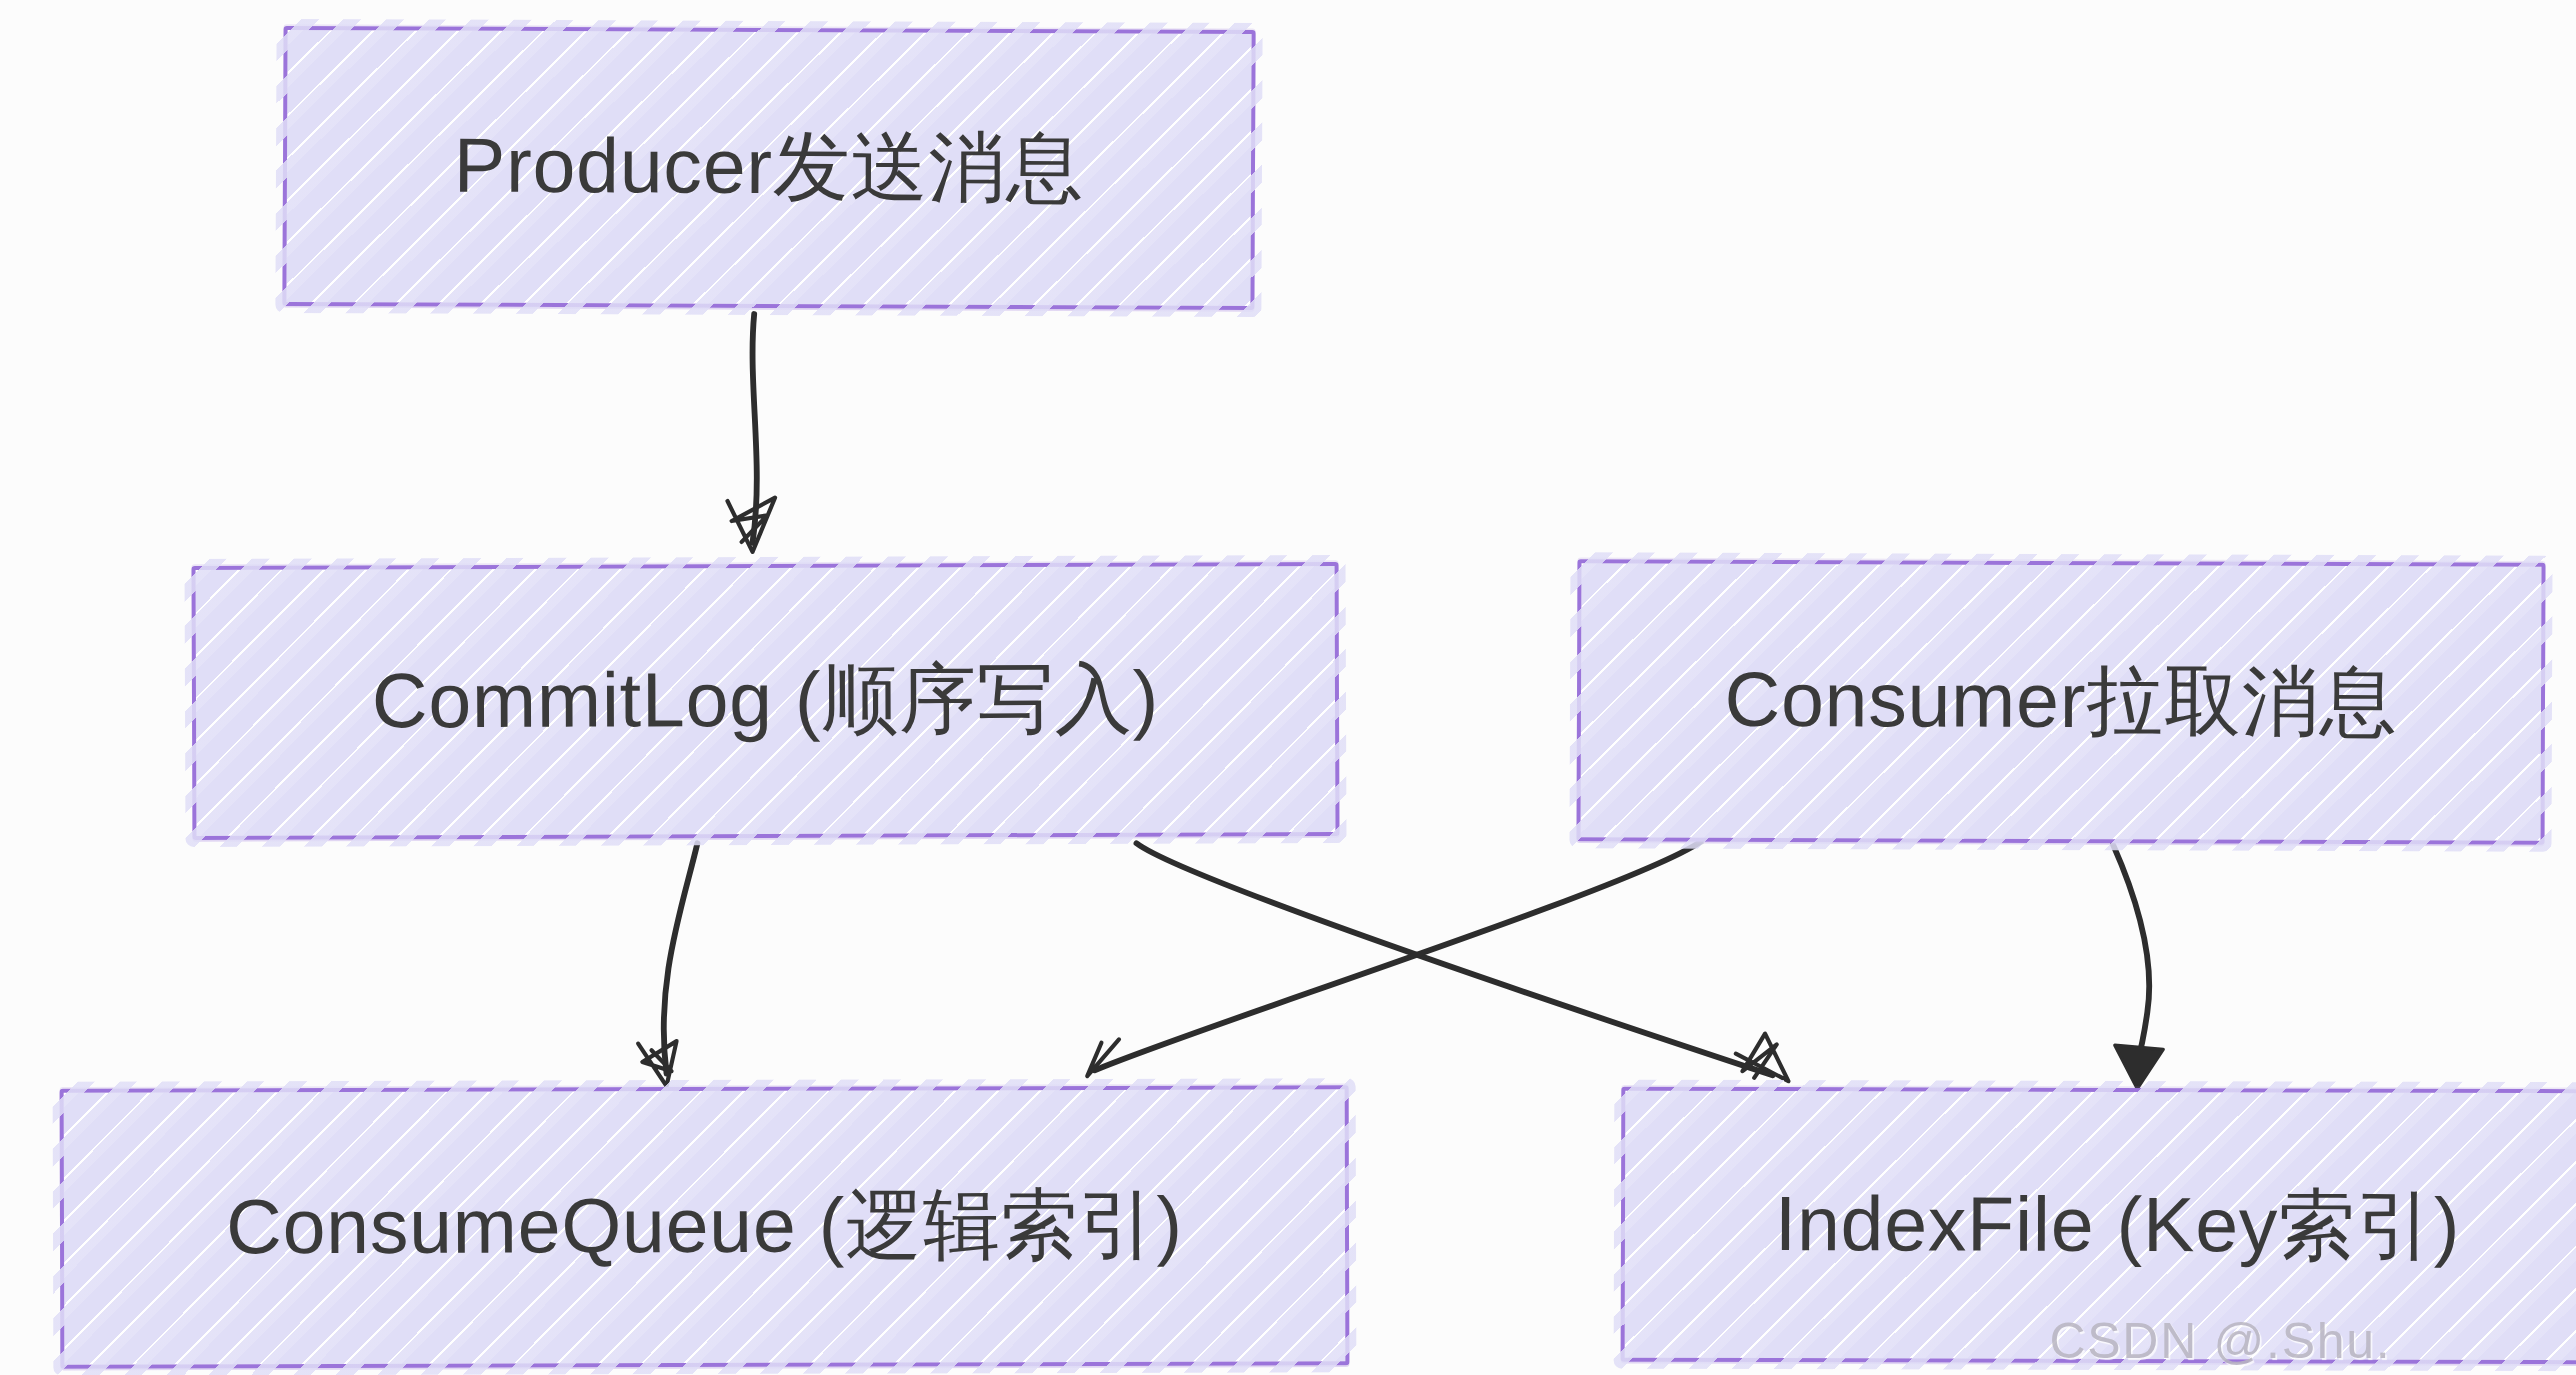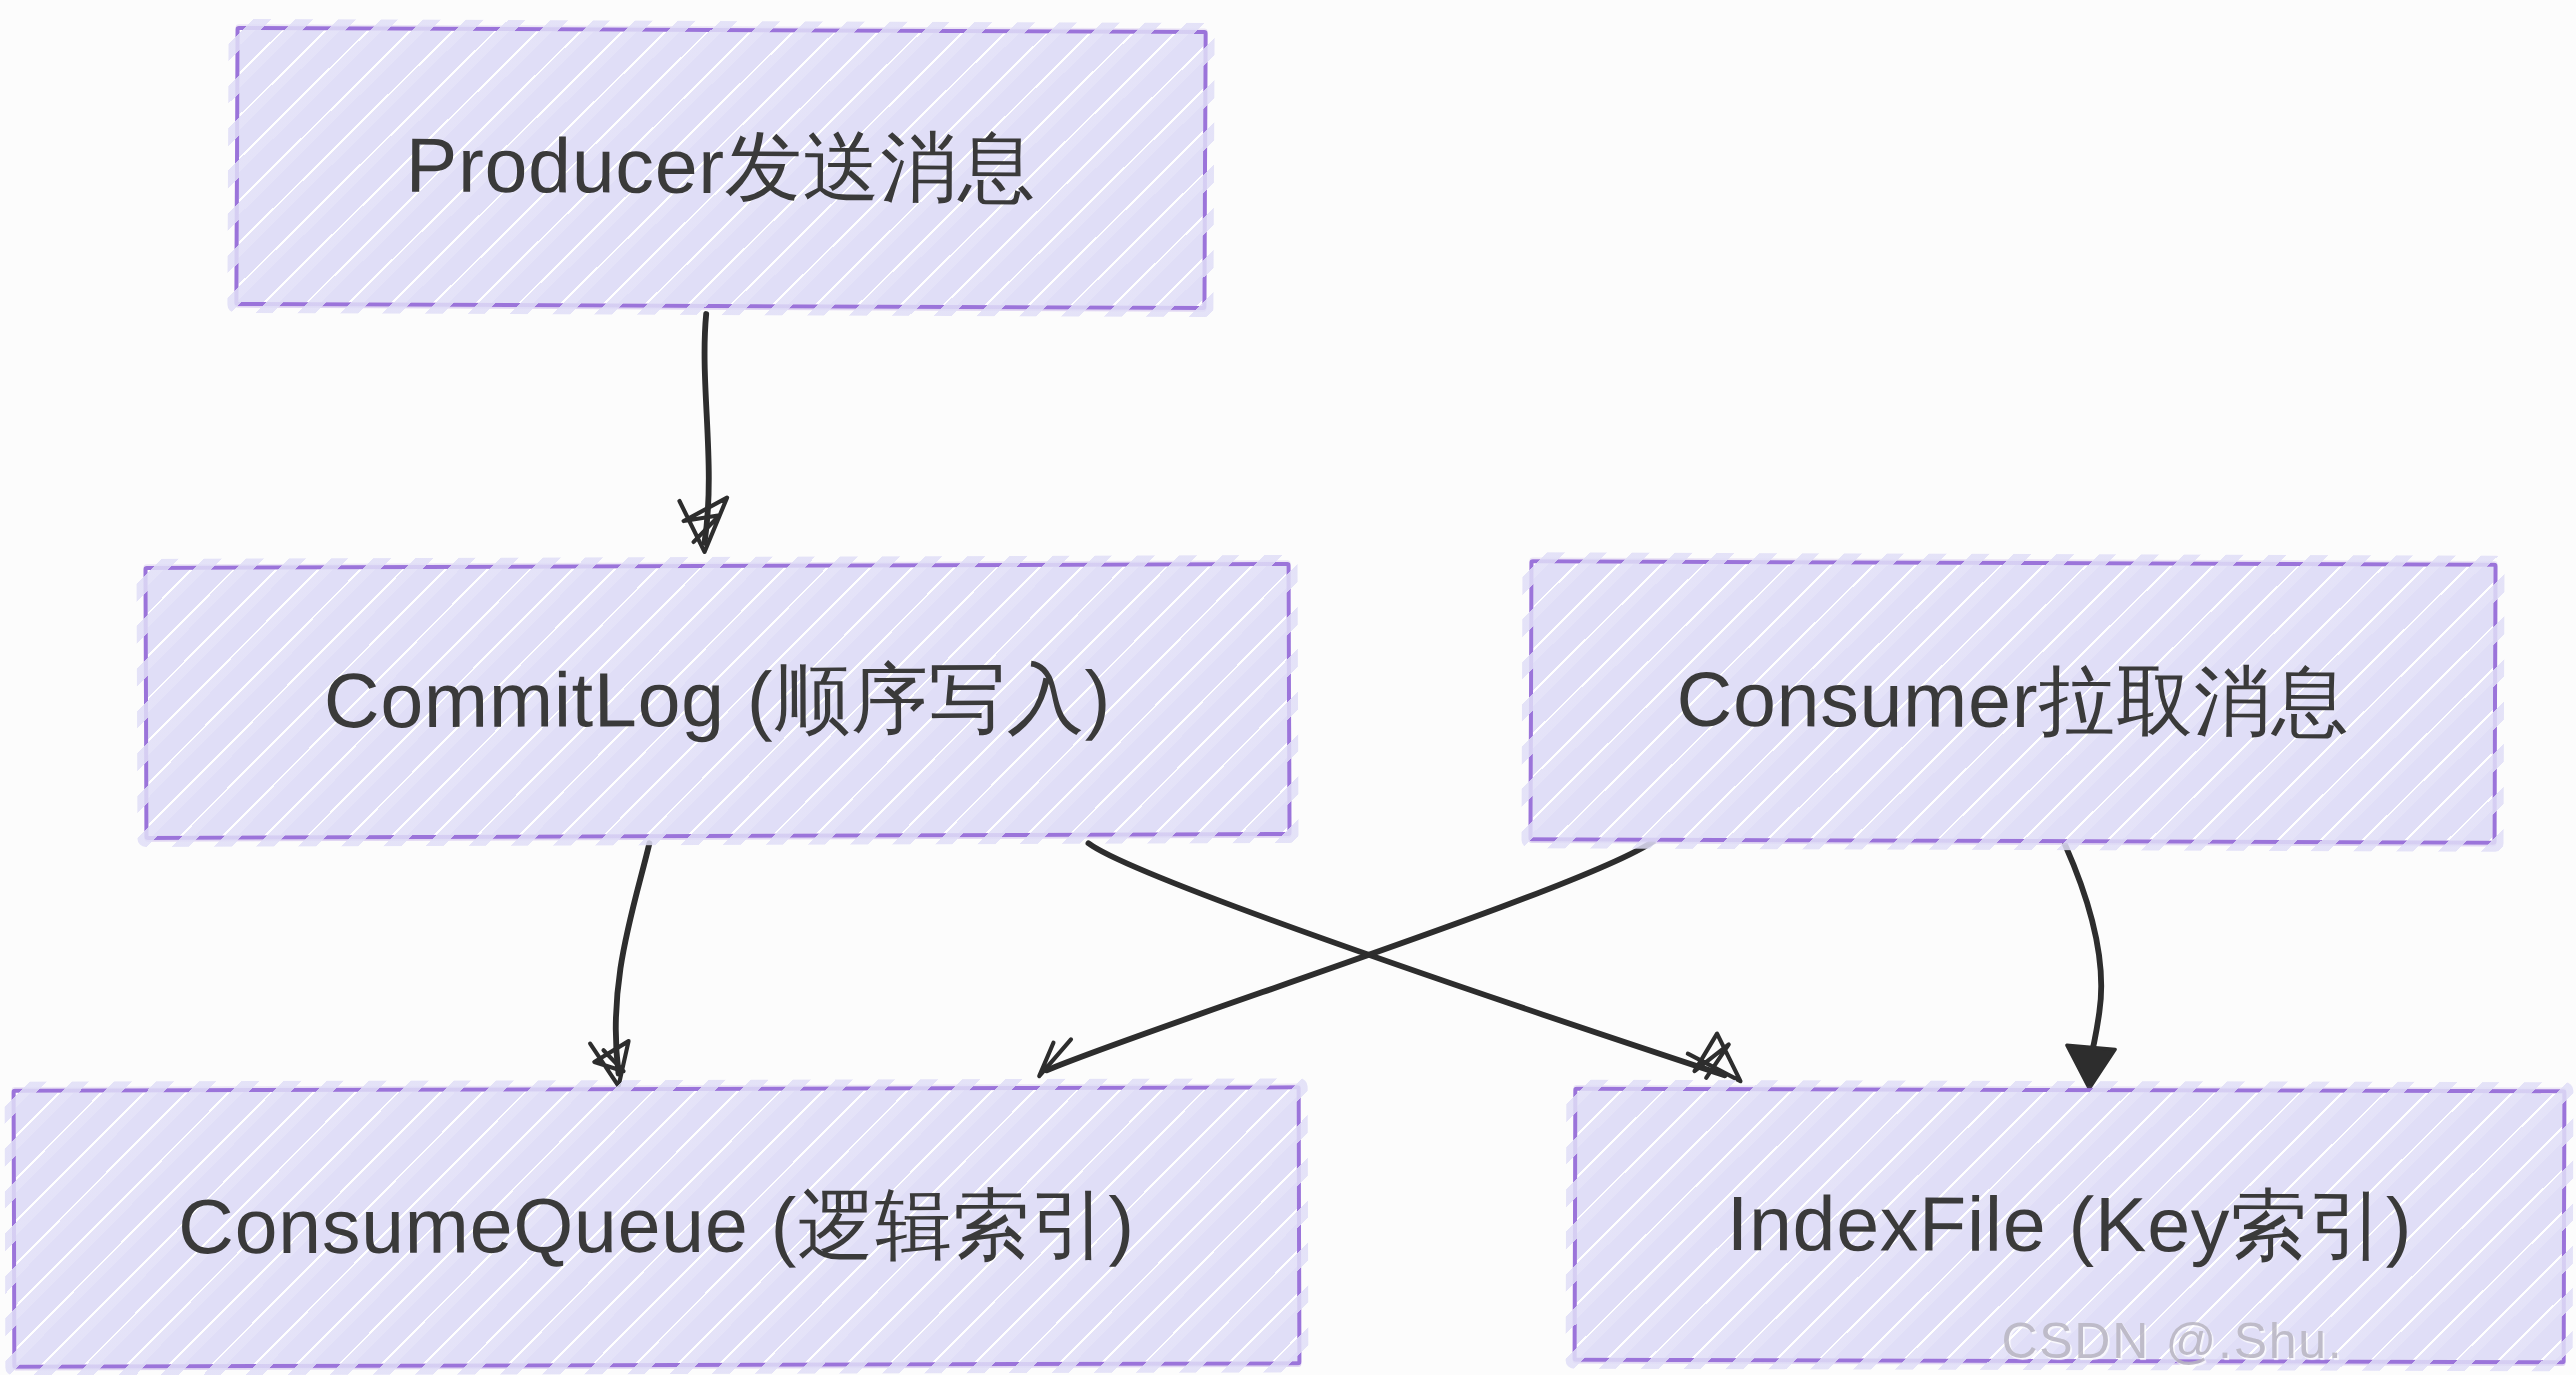--- a/index.html
+++ b/index.html
@@ -2,21 +2,21 @@
 <html style="font-size:13.4px"><head>
 <meta charset="utf-8">
 <style>
   html,body{margin:0;padding:0;}
   body{
     width:2576px;height:1376px;
     background:#fcfcfc;
     font-family:"Liberation Sans","DejaVu Sans",sans-serif;
     overflow:hidden;
   }
-  .canvas{position:relative;width:2340px;height:1376px;}
+  .canvas{position:relative;width:2340px;height:1376px;margin-left:48px;}
   .arrows{position:absolute;left:0;top:0;pointer-events:none;}
   .node{
     position:absolute;
     box-sizing:border-box;
     display:flex;align-items:center;justify-content:center;
     border:4.2px solid #9b74da;
     border-radius:3.3px;
     background:
       repeating-linear-gradient(135deg,#ffffff 0 11px,#e0def7 11px 30px);
     box-shadow:0 1.7px 0 rgba(155,116,218,.28), 0 -1.7px 0 rgba(155,116,218,.16);

